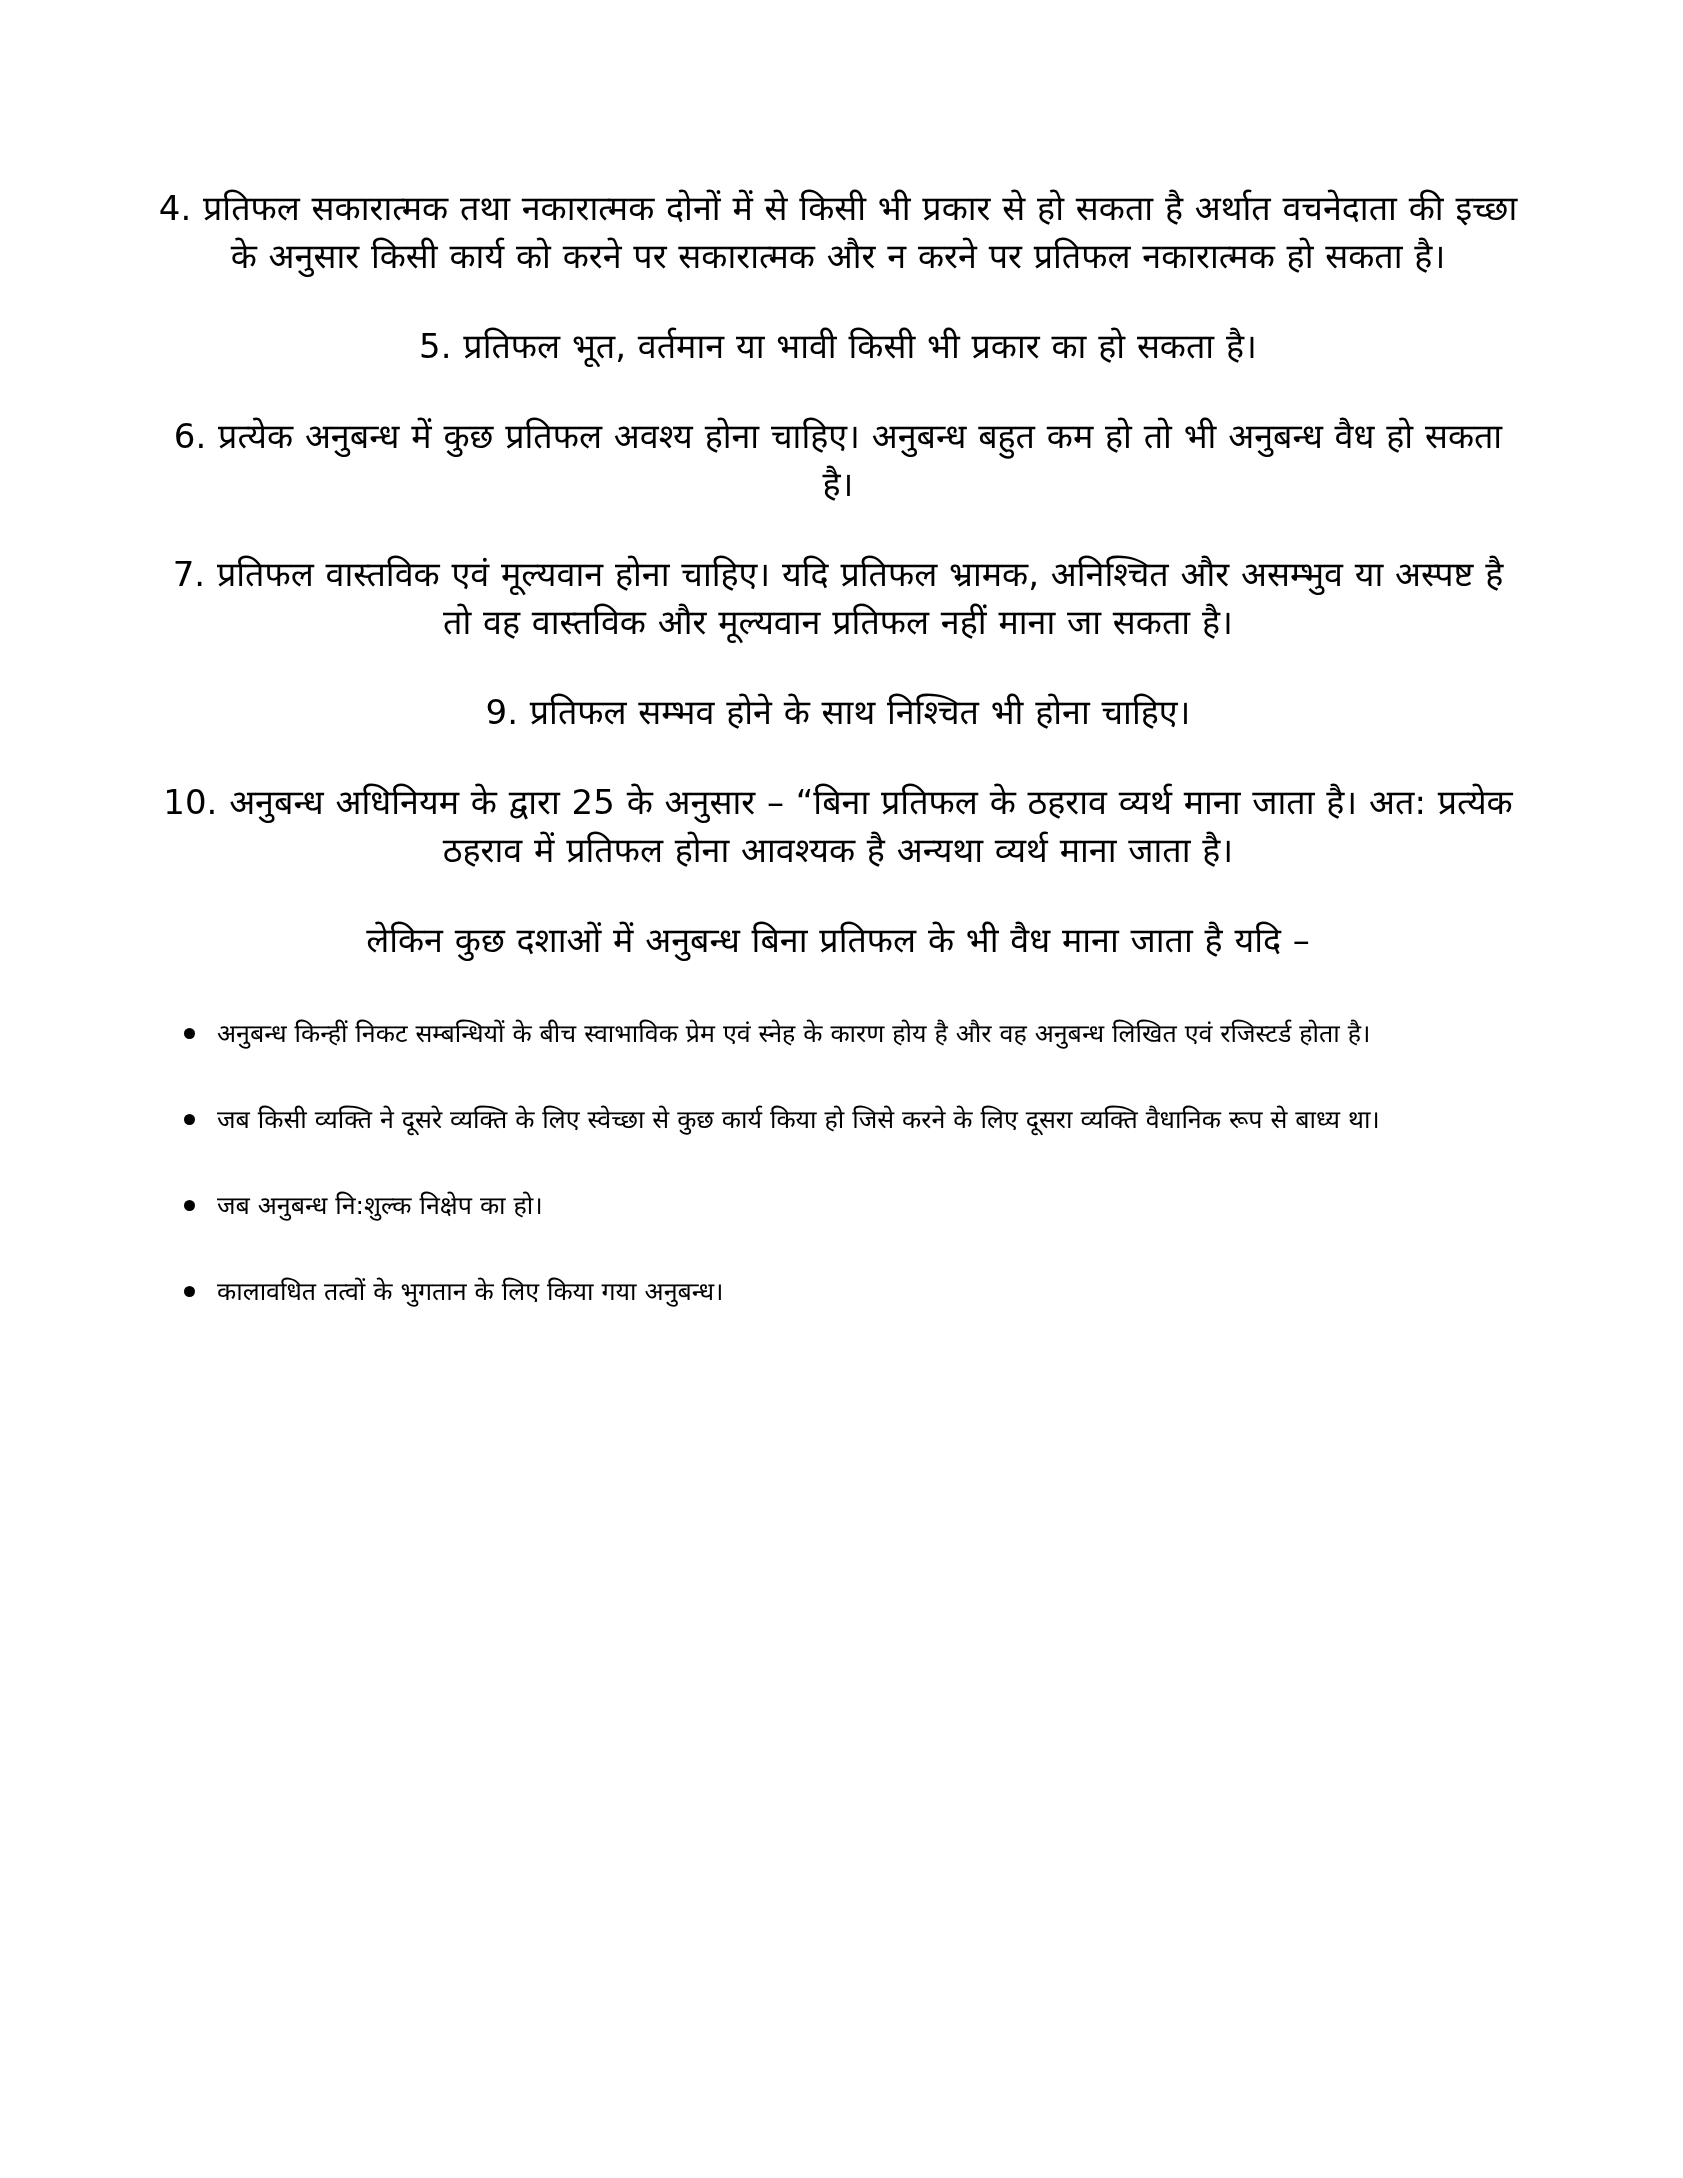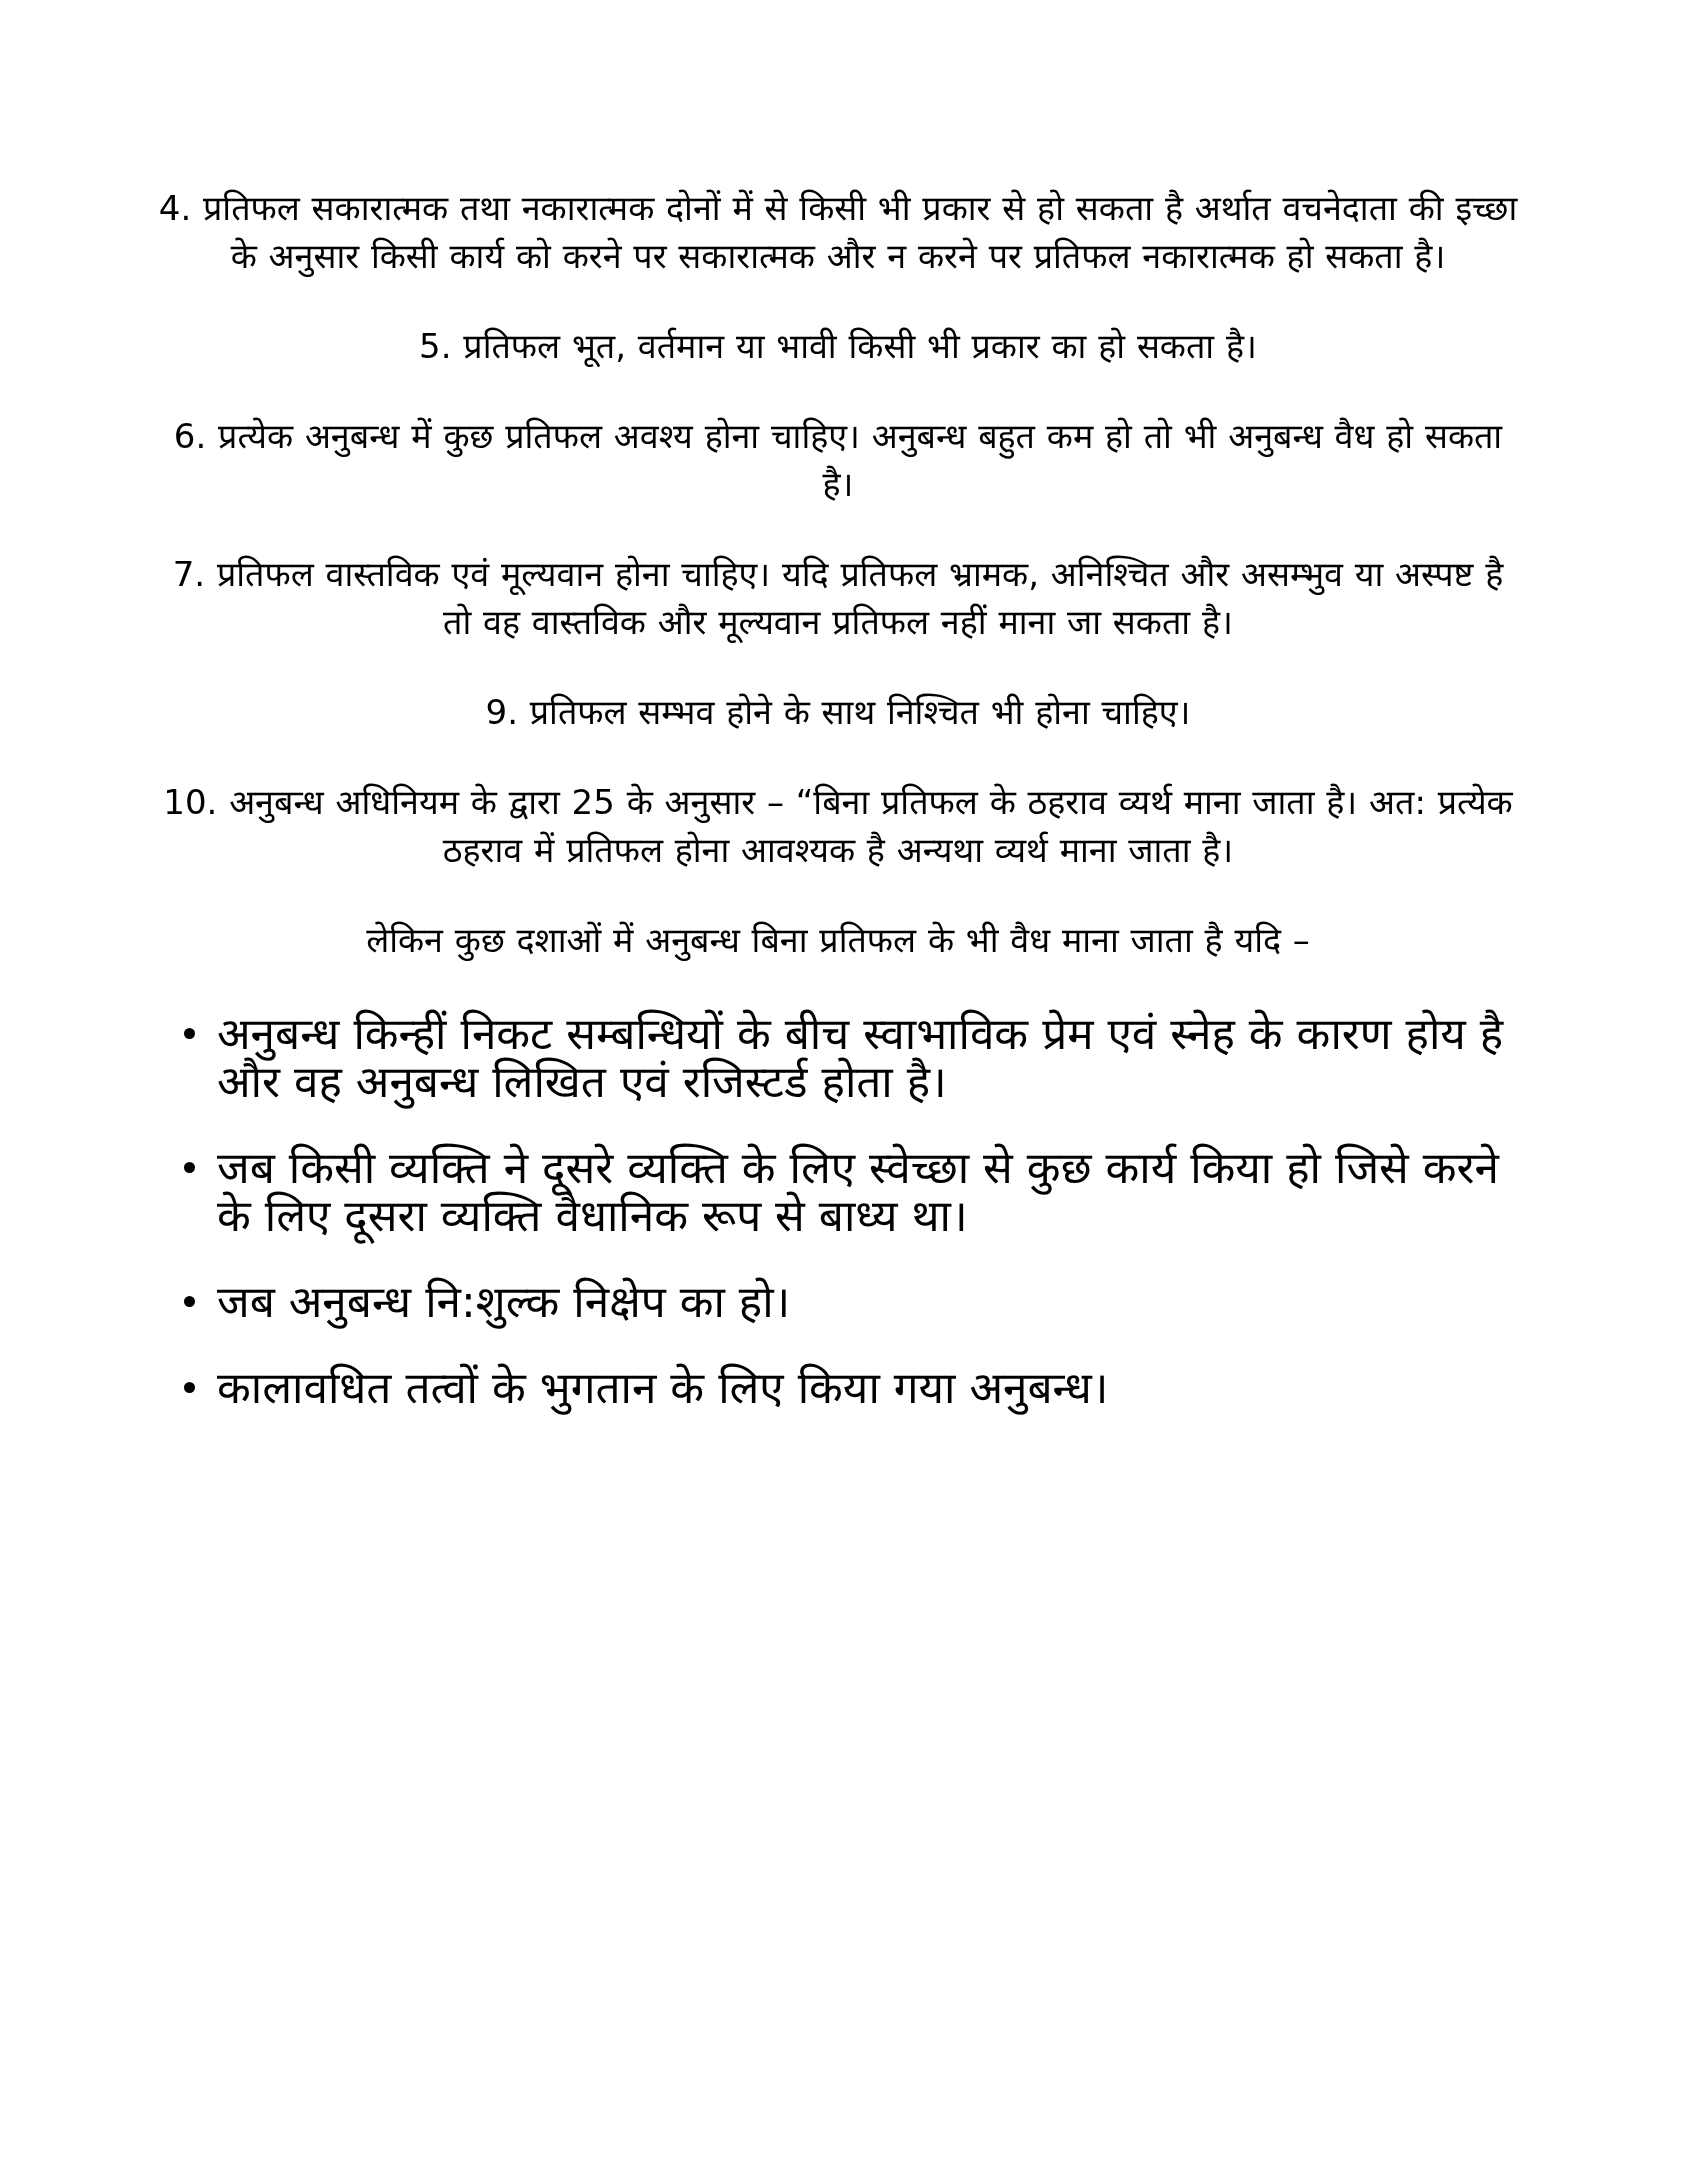--- a/index.html
+++ b/index.html
@@ -31,21 +31,21 @@
     word-spacing: 1px;
   }
   ul.bullet-list {
     list-style: none;
     margin: 46px 0 0 0;
     padding: 0;
   }
   ul.bullet-list li {
     position: relative;
     padding-left: 75px;
-    font-size: 44px;
+    font-size: 25px;
     line-height: 48px;
     margin: 0 0 38px 0;
   }
   ul.bullet-list li .dot {
     position: absolute;
     left: 42px;
     top: 18px;
     width: 11px;
     height: 11px;
     border-radius: 50%;

